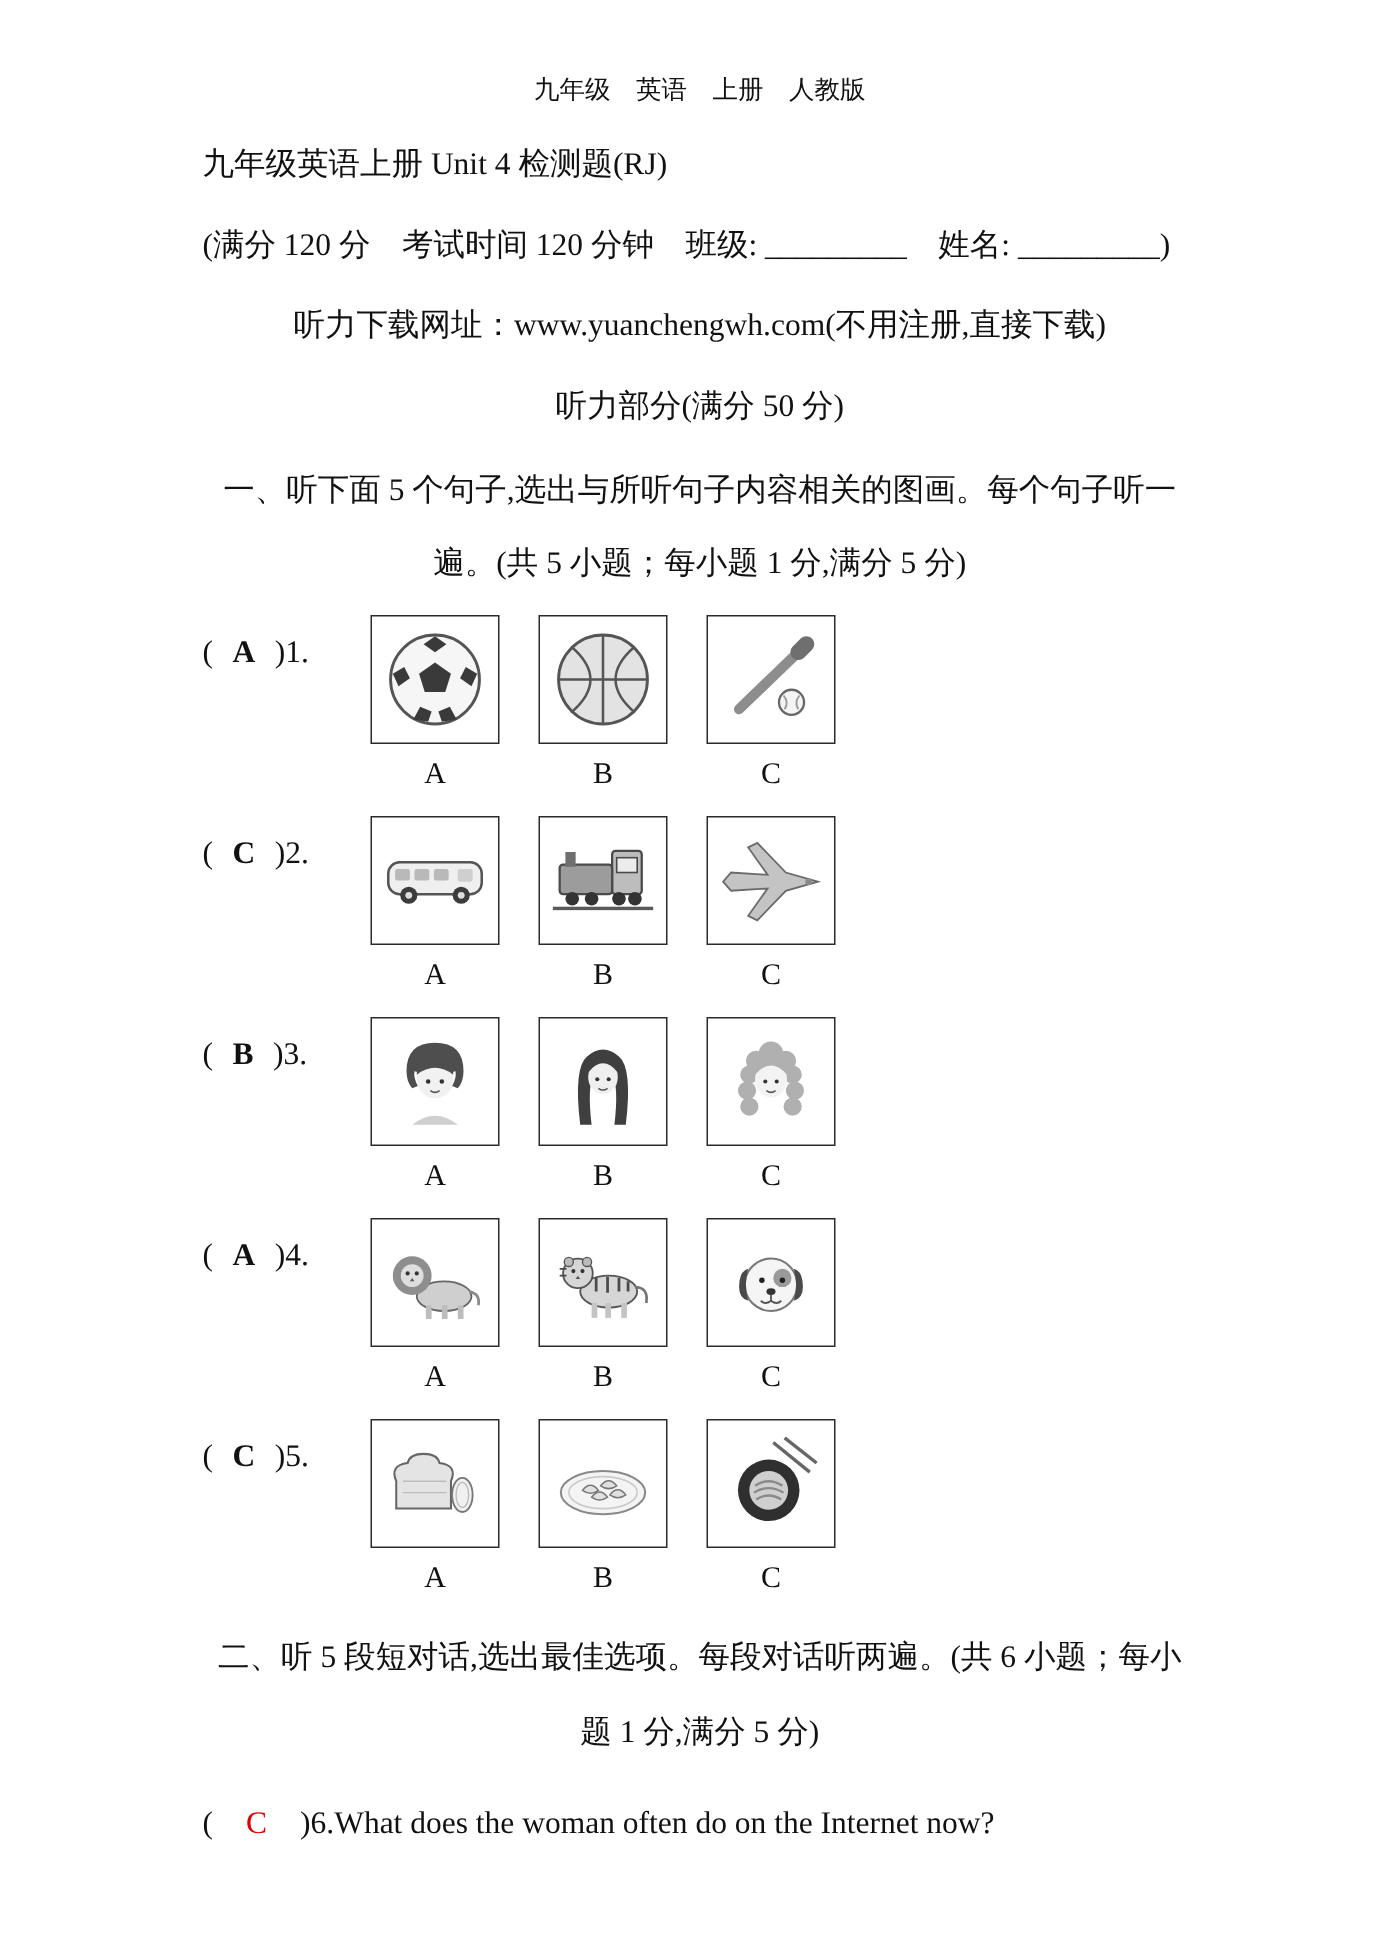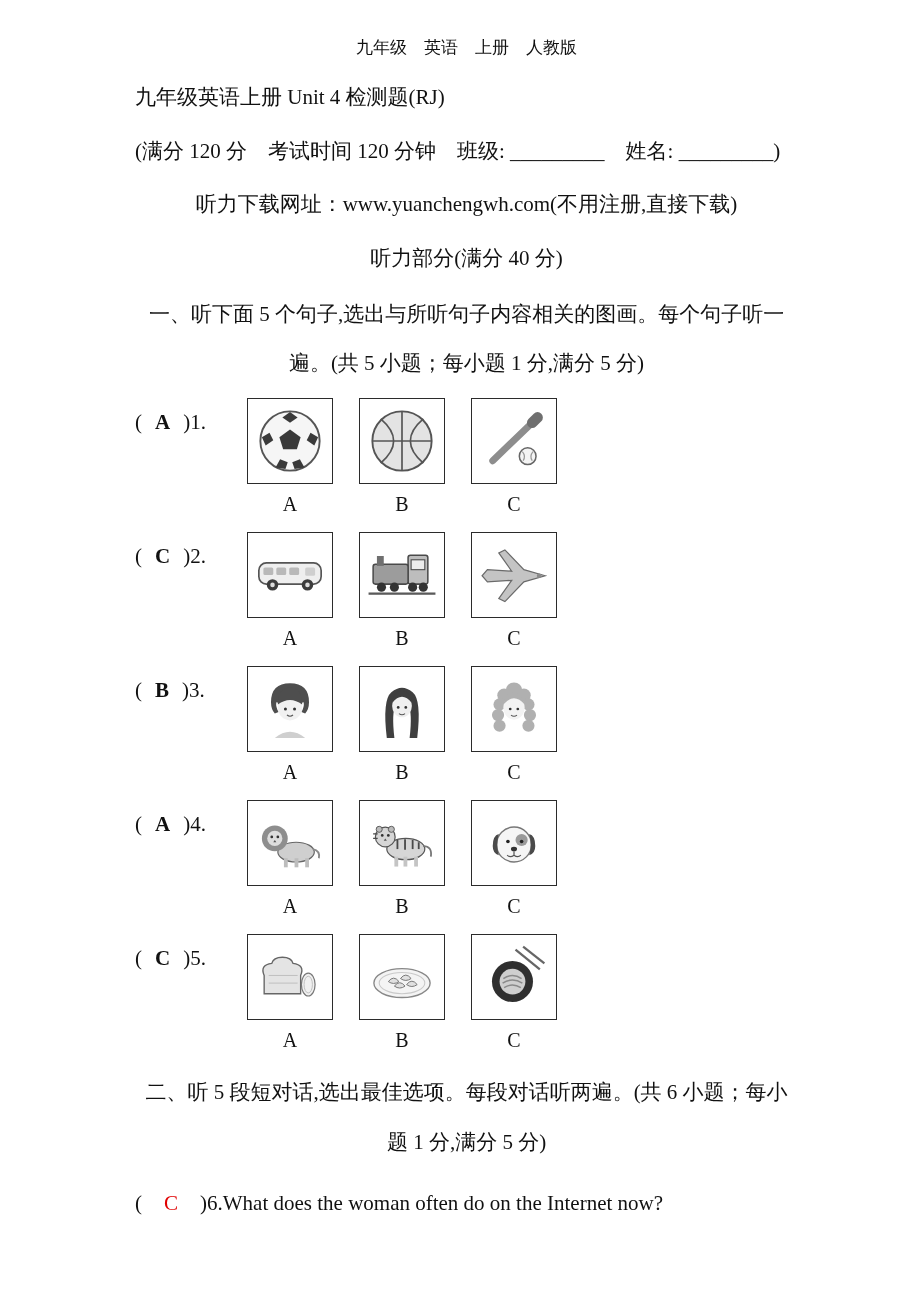--- a/index.html
+++ b/index.html
@@ -1,18 +1,18 @@
 <!DOCTYPE html>
 <html><head>
 <meta charset="utf-8">
 <style>
   html,body{margin:0;padding:0;background:#ffffff;}
   .page{
     width:920px;min-height:1302px;margin:0 auto;box-sizing:border-box;
-    padding:34px 122px 60px 135px;
+    padding:46px 122px 60px 135px;
     font-family:"Liberation Serif","DejaVu Serif",serif;
     font-size:21px;color:#111;background:#fff;
   }
   .line{line-height:1.6;}
   .header-line{font-size:17px;text-align:center;margin-bottom:16px;}
   .title-line{text-align:left;margin:20px 0;}
   .meta-line{margin:8px 0;}
   .download-line{text-align:center;margin:20px 0;}
   .part-title{text-align:center;margin:20px 0 14px;}
   .instructions{line-height:2.35;margin:4px 0 10px;text-align:center;}
@@ -32,21 +32,21 @@
 </style>
 </head>
 <body>
 
 <div class="page">
 
   <div class="line header-line">九年级　英语　上册　人教版</div>
   <div class="line title-line">九年级英语上册 Unit 4 检测题(RJ)</div>
   <div class="line meta-line">(满分 120 分　考试时间 120 分钟　班级: _________　姓名: _________)</div>
   <div class="line download-line">听力下载网址：www.yuanchengwh.com(不用注册,直接下载)</div>
-  <div class="line part-title">听力部分(满分 40 分)</div>
+  <div class="line part-title">听力部分(满分 50 分)</div>
 
   <p class="instructions">一、听下面 5 个句子,选出与所听句子内容相关的图画。每个句子听一遍。(共 5 小题；每小题 1 分,满分 5 分)</p>
 
   <div class="q">
     <div class="ans"><span>(</span><span class="ansletter">A</span><span>)</span><span>1.</span></div>
     <div class="opts">
       <div class="opt">
         <div class="imgbox">
             <svg viewBox="0 0 100 100">
               <circle cx="50" cy="50" r="39" fill="#f6f6f6" stroke="#555" stroke-width="2.5"></circle>

